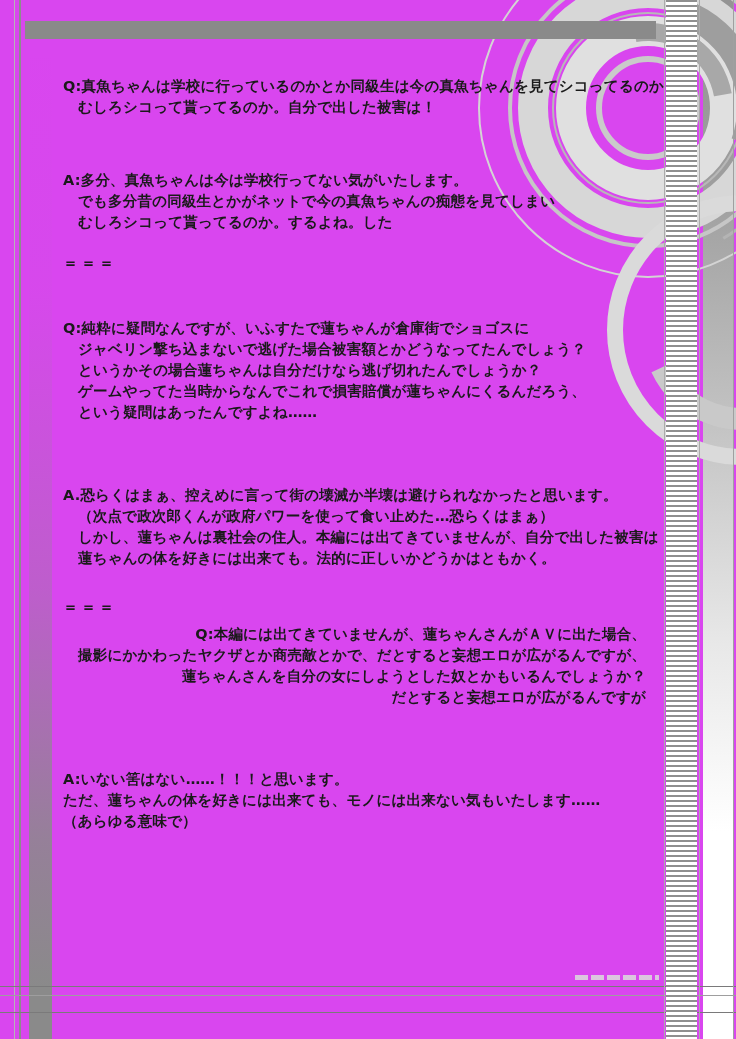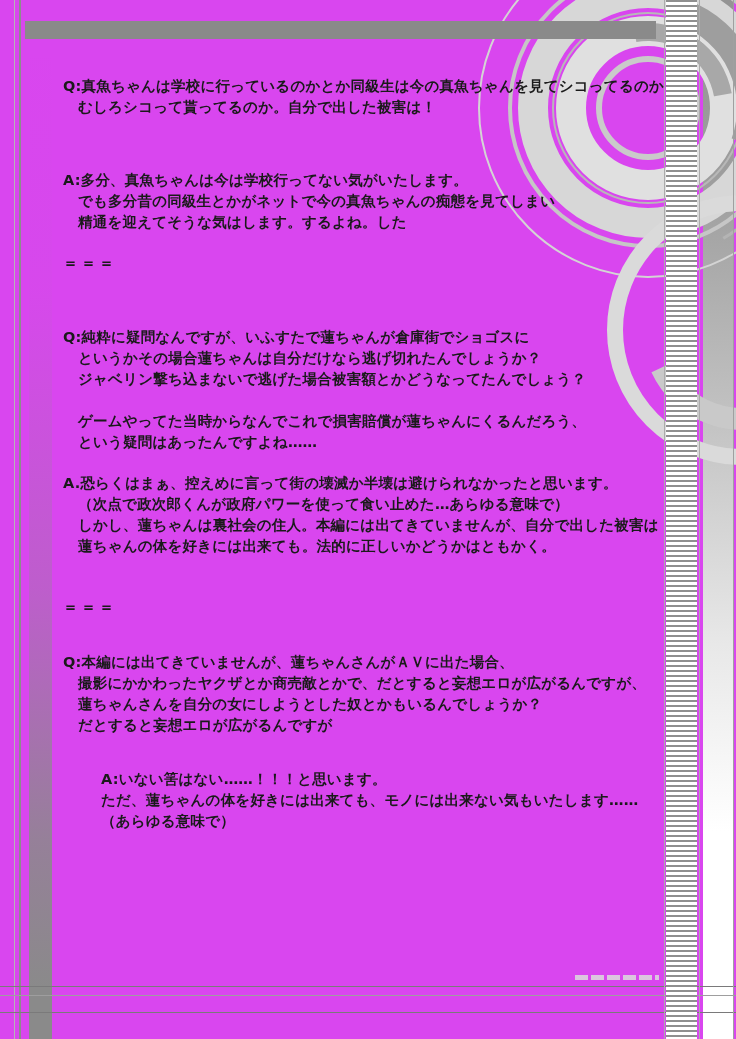--- a/index.html
+++ b/index.html
@@ -52,27 +52,27 @@
     background:repeating-linear-gradient(to right, #dcdcdc 0 13px, rgba(0,0,0,0) 13px 16px);
   }
   
   .block {
     position:absolute; left:63px; z-index:5; color:#1a1a1a;
     font-weight:bold; font-size:14.5px; line-height:21px; white-space:nowrap;
     letter-spacing:0.2px;
   }
   .line { height:21px; }
   .line.indent { padding-left:15px; }
-  .line.gap { margin-top:21px; }
+  .line.gap { }
   .sep { letter-spacing:3px; font-size:15px; }
   .q1 { top:76px; }  .a1 { top:150px;margin-top:20px; }
   .sep1 { top:253px; }
-  .q2 { top:327px; } .a2 { top:473px; }
+  .q2 { top:318px; } .a2 { top:485px; }
   .sep2 { top:597px; }
-  .q3 { top:652px; } .a3 { top:769px;margin-left:38px; }
+  .q3 { top:624px;text-align:right; } .a3 { top:769px; }
 </style>
 </head>
 <body>
 
 <div class="page">
 
   <div>
     <div class="decor c-ring-outer"></div>
     <div class="decor c-ring-2"></div>
     <div class="decor c-annulus-1"></div>
@@ -101,35 +101,35 @@
   <div class="footer-line-3"></div>
   <div class="fine-print"></div>
 
   <div class="block q1">
     <div class="line">Q:真魚ちゃんは学校に行っているのかとか同級生は今の真魚ちゃんを見てシコってるのか</div>
     <div class="line indent">むしろシコって貰ってるのか。自分で出した被害は！</div>
   </div>
   <div class="block a1">
     <div class="line">A:多分、真魚ちゃんは今は学校行ってない気がいたします。</div>
     <div class="line indent">でも多分昔の同級生とかがネットで今の真魚ちゃんの痴態を見てしまい</div>
-    <div class="line indent">精通を迎えてそうな気はします。するよね。した</div>
+    <div class="line indent">むしろシコって貰ってるのか。するよね。した</div>
   </div>
 
   <div class="block sep sep1">＝＝＝</div>
 
   <div class="block q2">
     <div class="line">Q:純粋に疑問なんですが、いふすたで蓮ちゃんが倉庫街でショゴスに</div>
+    <div class="line indent">ジャベリン撃ち込まないで逃げた場合被害額とかどうなってたんでしょう？</div>
     <div class="line indent">というかその場合蓮ちゃんは自分だけなら逃げ切れたんでしょうか？</div>
-    <div class="line indent">ジャベリン撃ち込まないで逃げた場合被害額とかどうなってたんでしょう？</div>
     <div class="line indent gap">ゲームやってた当時からなんでこれで損害賠償が蓮ちゃんにくるんだろう、</div>
     <div class="line indent">という疑問はあったんですよね……</div>
   </div>
   <div class="block a2">
     <div class="line">A.恐らくはまぁ、控えめに言って街の壊滅か半壊は避けられなかったと思います。</div>
-    <div class="line indent">（次点で政次郎くんが政府パワーを使って食い止めた…あらゆる意味で）</div>
+    <div class="line indent">（次点で政次郎くんが政府パワーを使って食い止めた…恐らくはまぁ）</div>
     <div class="line indent">しかし、蓮ちゃんは裏社会の住人。本編には出てきていませんが、自分で出した被害は</div>
     <div class="line indent">蓮ちゃんの体を好きには出来ても。法的に正しいかどうかはともかく。</div>
   </div>
 
   <div class="block sep sep2">＝＝＝</div>
 
   <div class="block q3">
     <div class="line">Q:本編には出てきていませんが、蓮ちゃんさんがＡＶに出た場合、</div>
     <div class="line indent">撮影にかかわったヤクザとか商売敵とかで、だとすると妄想エロが広がるんですが、</div>
     <div class="line indent">蓮ちゃんさんを自分の女にしようとした奴とかもいるんでしょうか？</div>

